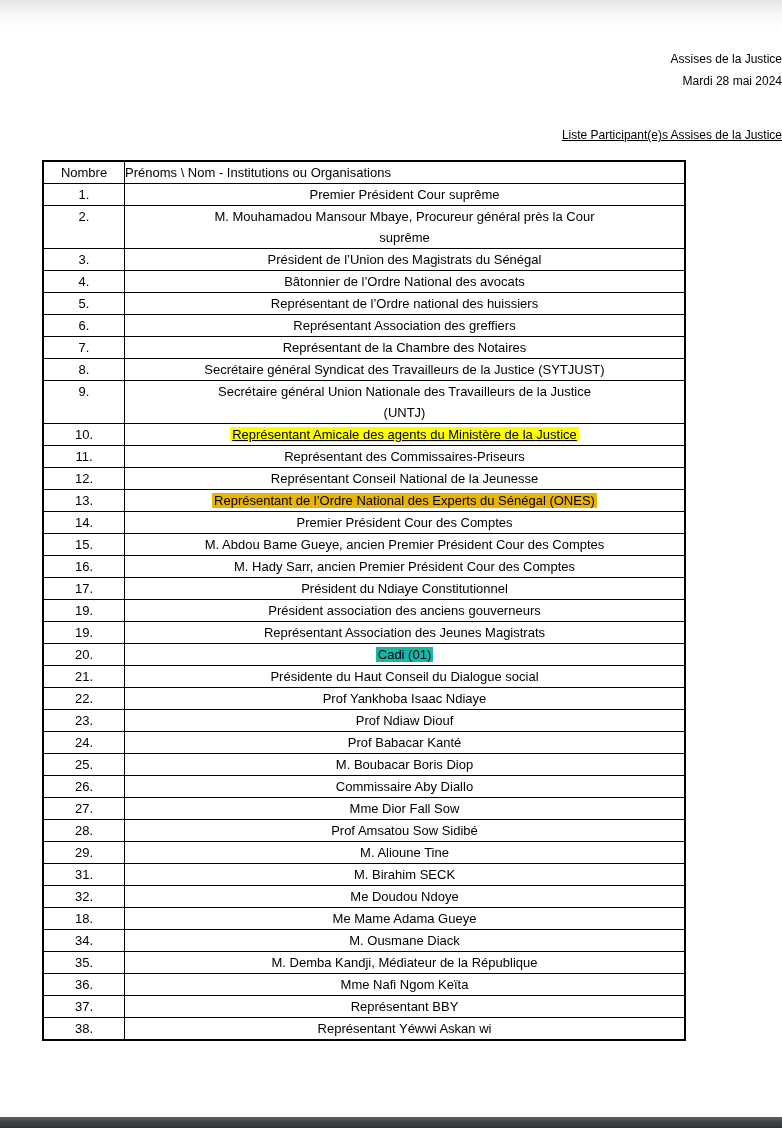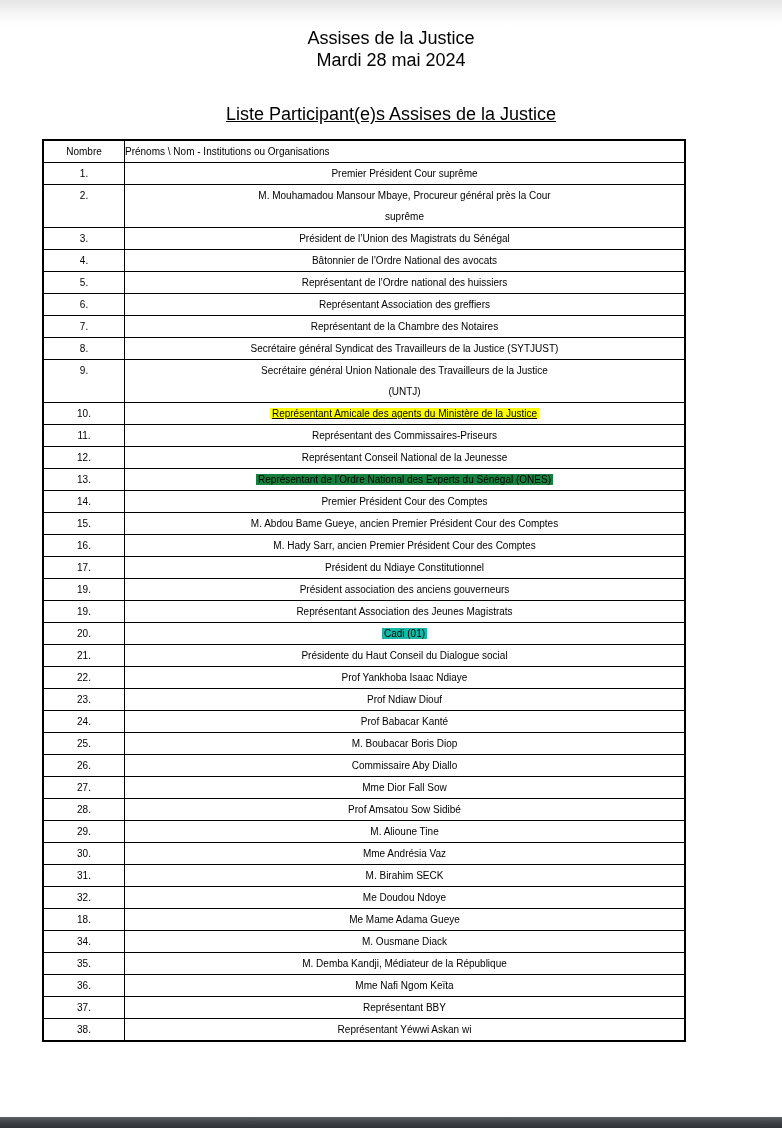--- a/index.html
+++ b/index.html
@@ -13,32 +13,32 @@
     color: #000000;
   }
   .top-shade {
     position: absolute;
     top: 0; left: 0;
     width: 100%; height: 26px;
     background: linear-gradient(180deg, #e6e6e6 0%, #f6f6f6 55%, #ffffff 100%);
     pointer-events: none;
   }
   .titles {
-    padding-top: 27px;
-    text-align: center;
-    font-size: 18px;
+    padding-top: 48px;
+    text-align: right;
+    font-size: 12px;
     line-height: 22px;
   }
   .subtitle { margin-top: 32px; text-decoration: underline; }
   table.participants {
     border-collapse: collapse;
     table-layout: fixed;
     margin: 14px 0 0 42px;
     width: 644px;
-    font-size: 10px;
+    font-size: 13px;
     border: 2px solid #000000;
   }
   table.participants th,
   table.participants td {
     border: 1px solid #000000;
     line-height: 21px;
     padding: 0;
     vertical-align: top;
     font-weight: normal;
   }
@@ -119,21 +119,21 @@
         <tr>
           <td class="col-num">11.</td>
           <td class="col-name">Représentant des Commissaires-Priseurs</td>
         </tr>
         <tr>
           <td class="col-num">12.</td>
           <td class="col-name">Représentant Conseil National de la Jeunesse</td>
         </tr>
         <tr>
           <td class="col-num">13.</td>
-          <td class="col-name"><span class="hl" style="background: #15803d;">Représentant de l’Ordre National des Experts du Sénégal (ONES)</span></td>
+          <td class="col-name"><span class="hl" style="background: #eab308;">Représentant de l’Ordre National des Experts du Sénégal (ONES)</span></td>
         </tr>
         <tr>
           <td class="col-num">14.</td>
           <td class="col-name">Premier Président Cour des Comptes</td>
         </tr>
         <tr>
           <td class="col-num">15.</td>
           <td class="col-name">M. Abdou Bame Gueye, ancien Premier Président Cour des Comptes</td>
         </tr>
         <tr>
@@ -186,24 +186,20 @@
         </tr>
         <tr>
           <td class="col-num">28.</td>
           <td class="col-name">Prof Amsatou Sow Sidibé</td>
         </tr>
         <tr>
           <td class="col-num">29.</td>
           <td class="col-name">M. Alioune Tine</td>
         </tr>
         <tr>
-          <td class="col-num">30.</td>
-          <td class="col-name">Mme Andrésia Vaz</td>
-        </tr>
-        <tr>
           <td class="col-num">31.</td>
           <td class="col-name">M. Birahim SECK</td>
         </tr>
         <tr>
           <td class="col-num">32.</td>
           <td class="col-name">Me Doudou Ndoye</td>
         </tr>
         <tr>
           <td class="col-num">18.</td>
           <td class="col-name">Me Mame Adama Gueye</td>

